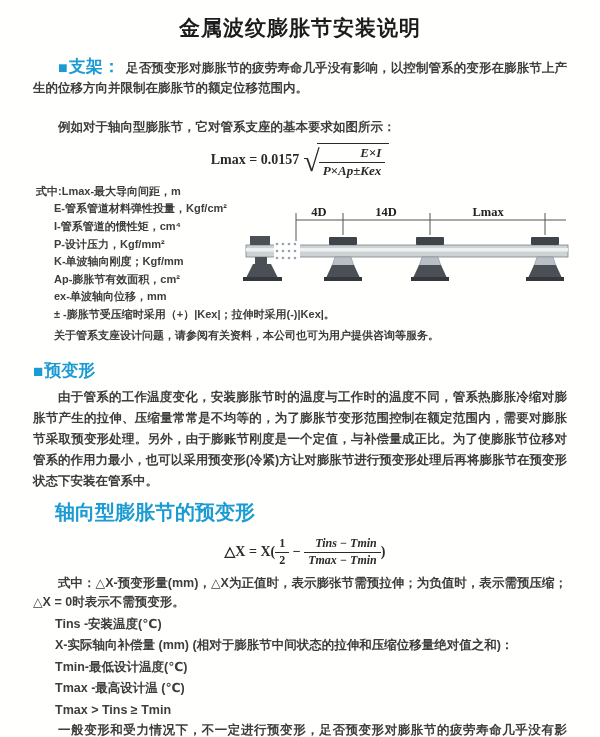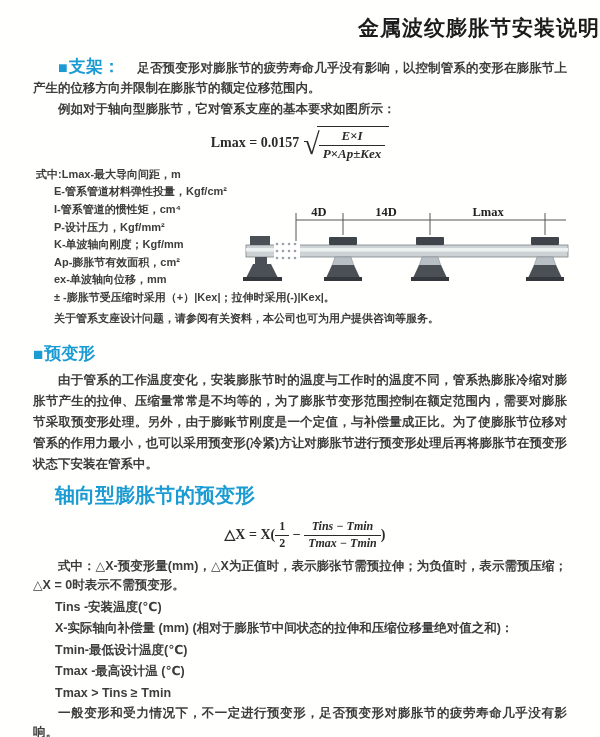--- a/index.html
+++ b/index.html
@@ -10,46 +10,46 @@
   }
   html,body{margin:0;padding:0;}
   body{
     width:600px;height:737px;overflow:hidden;background:#fffffd;
     font-family:"Liberation Sans","DejaVu Sans",sans-serif;
     color:var(--text);
   }
   .page{position:relative;width:600px;height:737px;}
 
   h1.title{
-    margin:14px 0 0 0;text-align:right;
+    margin:14px 0 0 0;text-align:center;
     font-size:21px;font-weight:700;color:var(--title);letter-spacing:1px;
   }
 
   .para{
     margin:0 33px;font-size:12.5px;font-weight:600;line-height:20px;
     text-align:justify;text-indent:2em;
   }
   .para.intro{margin-top:15px;}
-  .para.example{margin-top:2px;font-family:Liberation Mono, monospace;}
+  .para.example{margin-top:19px;}
 
   .marker{
     color:var(--accent);font-size:16px;vertical-align:-1px;margin-right:1px;
   }
   .sec-head{
-    color:var(--accent);font-size:17px;font-weight:700;margin-right:17px;
+    color:var(--accent);font-size:17px;font-weight:700;margin-right:6px;
   }
 
   .formula{
     text-align:center;color:var(--formula);
     font-family:Liberation Serif, serif;
     font-weight:700;font-size:14px;
   }
   .formula.f1{margin:6px 0 4px 0;}
   .fraction{
-    display:inline-block;vertical-align:middle;text-align:center;line-height:1.15;
+    display:inline-block;vertical-align:middle;text-align:right;line-height:1.15;
   }
   .fraction .num{display:block;border-bottom:1.2px solid var(--formula);padding:0 4px 1px 4px;}
   .fraction .den{display:block;padding:1px 4px 0 4px;}
   .sqrt-sign{font-size:30px;font-weight:400;vertical-align:middle;margin:0 -3px 0 4px;}
   .sqrt-content{display:inline-block;border-top:1.6px solid var(--formula);vertical-align:middle;padding:2px 4px 0 2px;}
   .f1 .fraction{font-style:italic;font-size:13px;}
 
   .defs{margin:4px 0 0 36px;font-size:11px;font-weight:600;line-height:17.6px;}
   .def-line{white-space:nowrap;}
   .def-line.indent{margin-left:18px;}

